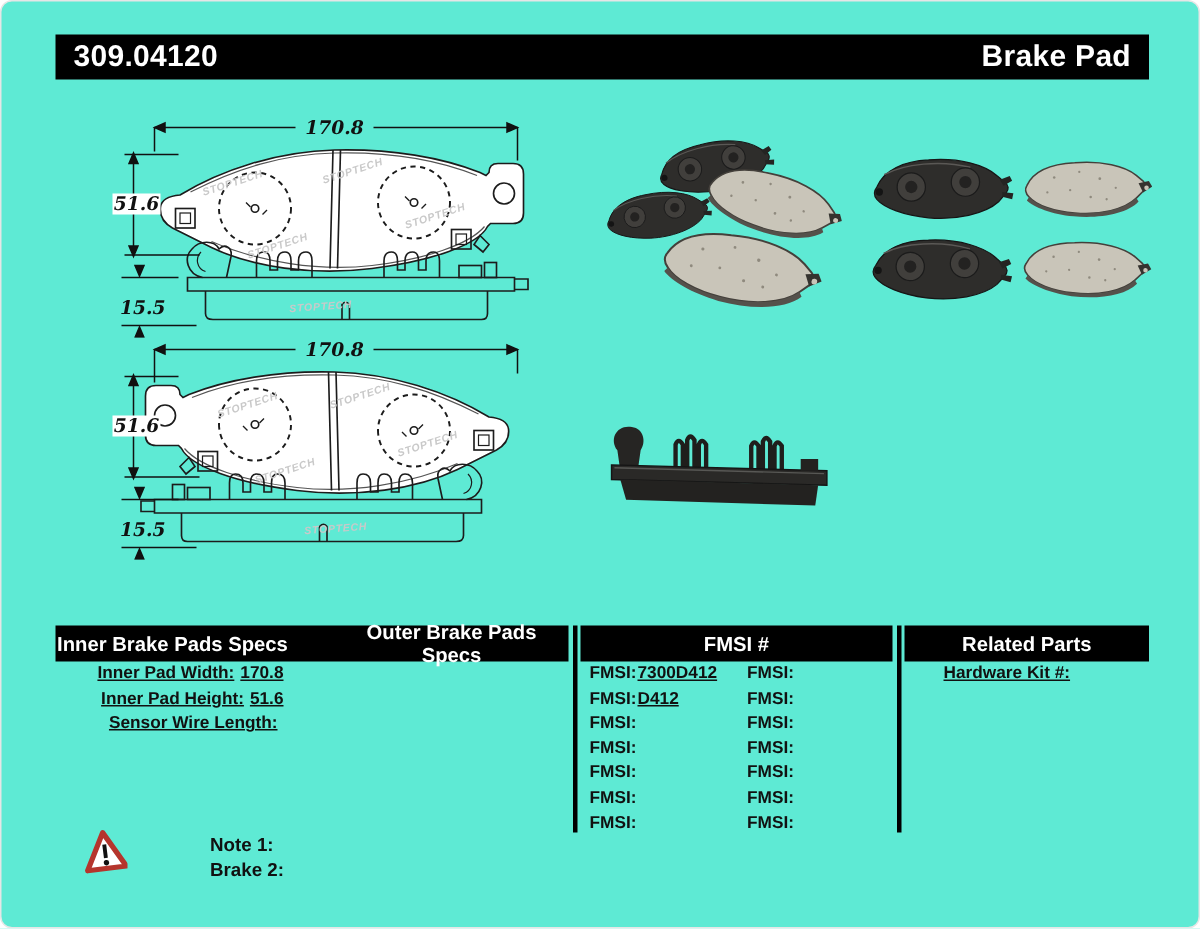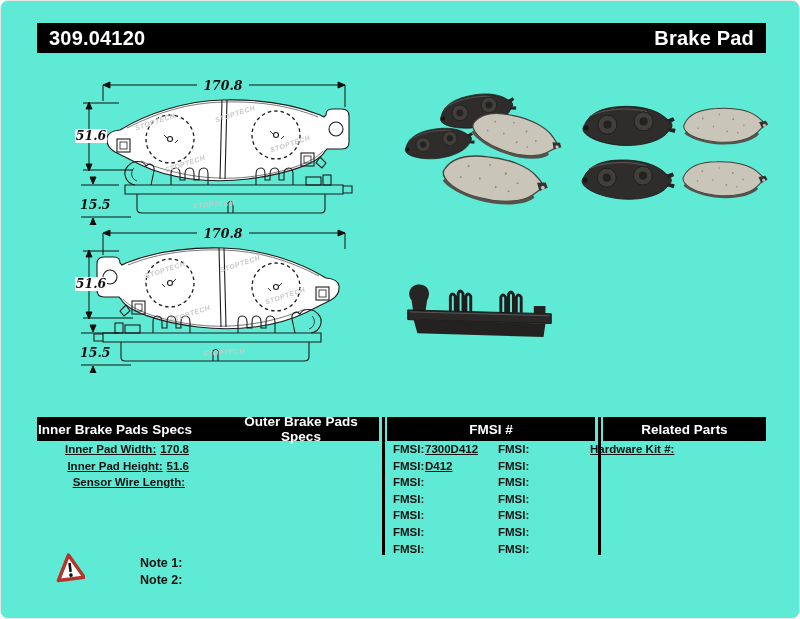--- a/index.html
+++ b/index.html
@@ -206,28 +206,28 @@
   <div class="col" style="left:497px;width:96px">
     <div class="row"><span class="fmsi-label">FMSI:</span><span></span></div>
     <div class="row"><span class="fmsi-label">FMSI:</span><span></span></div>
     <div class="row"><span class="fmsi-label">FMSI:</span><span></span></div>
     <div class="row"><span class="fmsi-label">FMSI:</span><span></span></div>
     <div class="row"><span class="fmsi-label">FMSI:</span><span></span></div>
     <div class="row"><span class="fmsi-label">FMSI:</span><span></span></div>
     <div class="row"><span class="fmsi-label">FMSI:</span><span></span></div>
   </div>
 
-  <div class="col" style="left:589px;width:152px">
+  <div class="col" style="left:628px;width:152px">
     <div class="row"><span>Hardware Kit #:</span><span class="val"></span></div>
   </div>
 
   <svg class="abs" style="left:54px;top:551px" width="30" height="32" viewBox="0 0 30 32">
     <g transform="rotate(-7 15 16)">
       <path d="M15,3 L28,27 L2,27 Z" fill="#fff" stroke="#b5352d" stroke-width="3.5" stroke-linejoin="round"></path>
       <rect x="13.8" y="11" width="2.6" height="9" fill="#111"></rect>
       <circle cx="15.1" cy="23.2" r="1.8" fill="#111"></circle>
     </g>
   </svg>
   <div class="note-label" style="left:96px;top:555px">Note 1:</div>
-  <div class="note-label" style="left:96px;top:572px">Note 2:</div>
+  <div class="note-label" style="left:96px;top:572px">Brake 2:</div>
   <div class="note-red" style="left:146px;top:572px;color:#d23a36"></div>
 
 </div>
 
 </body></html>

